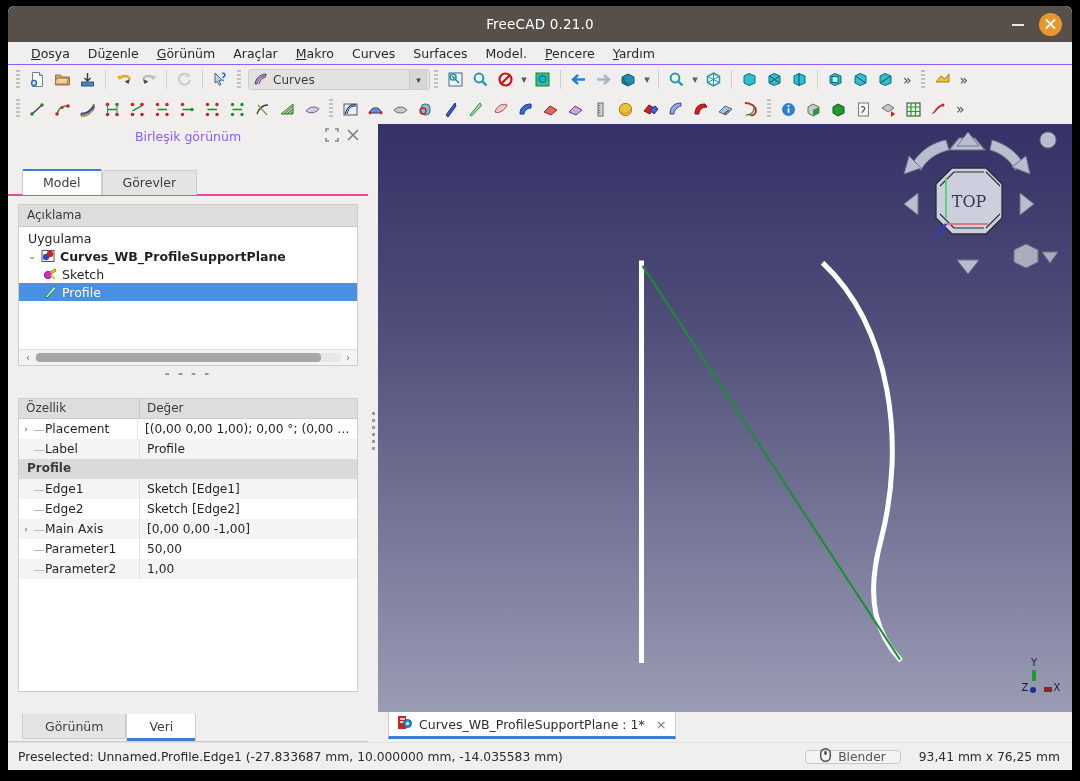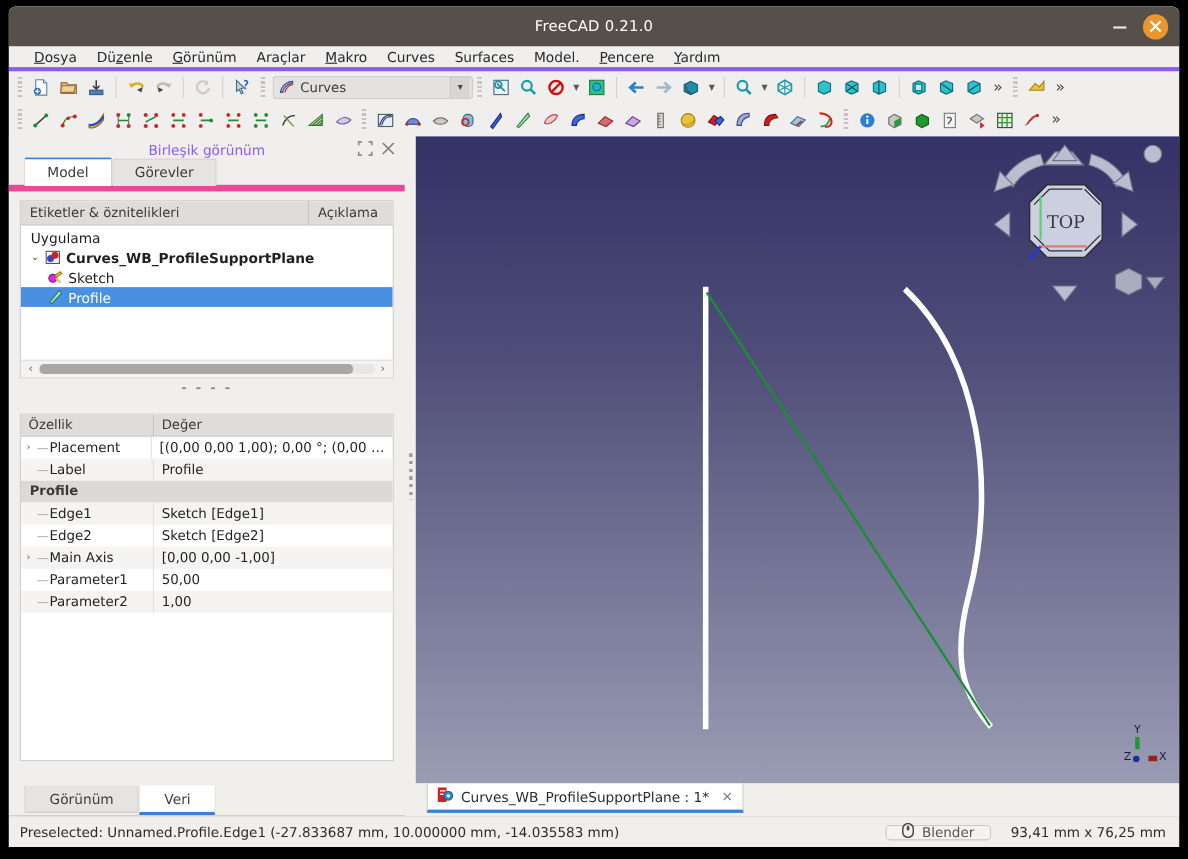--- a/index.html
+++ b/index.html
@@ -38,21 +38,21 @@
   .btn-close::before, .btn-close::after {
     content:""; position:absolute; left:5px; top:10.5px; width:13px; height:2px;
     background:#fff; }
   .btn-close::before { transform: rotate(45deg); }
   .btn-close::after  { transform: rotate(-45deg); }
 
   
   .menubar {
     height: 23px; flex: 0 0 23px; background: #f0efee;
     display: flex; align-items: center; padding-left: 14px; gap: 0;
-    border-bottom: 4px solid #8b5cf6;
+    border-bottom: 1px solid #8b5cf6;
   }
   .menu-item {
     font-size: 12.5px; color: #26292b; padding: 2px 9px; cursor: default;
     white-space: nowrap;
   }
   .menu-item u { text-decoration: underline; }
 
   
   .toolbar-row {
     display: flex; align-items: center; background: #f0efee;
@@ -90,21 +90,21 @@
   .leftpanel { width: 360px; flex: 0 0 360px; display: flex; flex-direction: column;
     background:#f0efee; }
   .panel-header { height: 24px; display: flex; align-items: center;
     justify-content: center; position: relative; background: #f0efee; }
   .panel-header .ph-title { font-size: 12.5px; color: #8b5cf6; }
   .panel-header .ph-btns { position: absolute; right: 8px; top: 3px;
     display: flex; gap: 7px; align-items: center; }
   .ico-btn { cursor: pointer; opacity:.75; }
 
   .tabs-top { display: flex; align-items: flex-end; height: 26px;
-    padding-left: 14px; border-bottom: 6px solid #ec4899; background:#f0efee; }
+    padding-left: 14px; border-bottom: 2px solid #ec4899; background:#f0efee;margin-top:22px; }
   .tab {
     font-size: 12.5px; color: #3c3c3c; padding: 4px 20px 5px 20px;
     border: 1px solid #cfcdcb; border-bottom: none; background: #e6e4e2;
     border-radius: 2px 2px 0 0; cursor: pointer; position: relative; top: 1px;
   }
   .tab.active { background: #ffffff; border-top: 2px solid #3b7fd4; }
 
   .tree-wrap { margin: 8px 10px 0 10px; border: 1px solid #cfcdcb;
     background:#ffffff; display:flex; flex-direction:column;
     height: 162px; }
@@ -653,21 +653,20 @@
         </div>
       </div>
 
       <div class="tabs-top">
         <div class="tab active">Model</div>
         <div class="tab">Görevler</div>
       </div>
 
       <div class="tree-wrap">
         <div class="tree-head">
-          <div class="th c1">Etiketler &amp; öznitelikleri</div>
           <div class="th c2">Açıklama</div>
         </div>
         <div class="tree-body">
 
           <div class="t-row">
             <span class="tlabel">Uygulama</span>
           </div>
 
           <div class="t-row bold">
             <span class="arrow">⌄</span>

